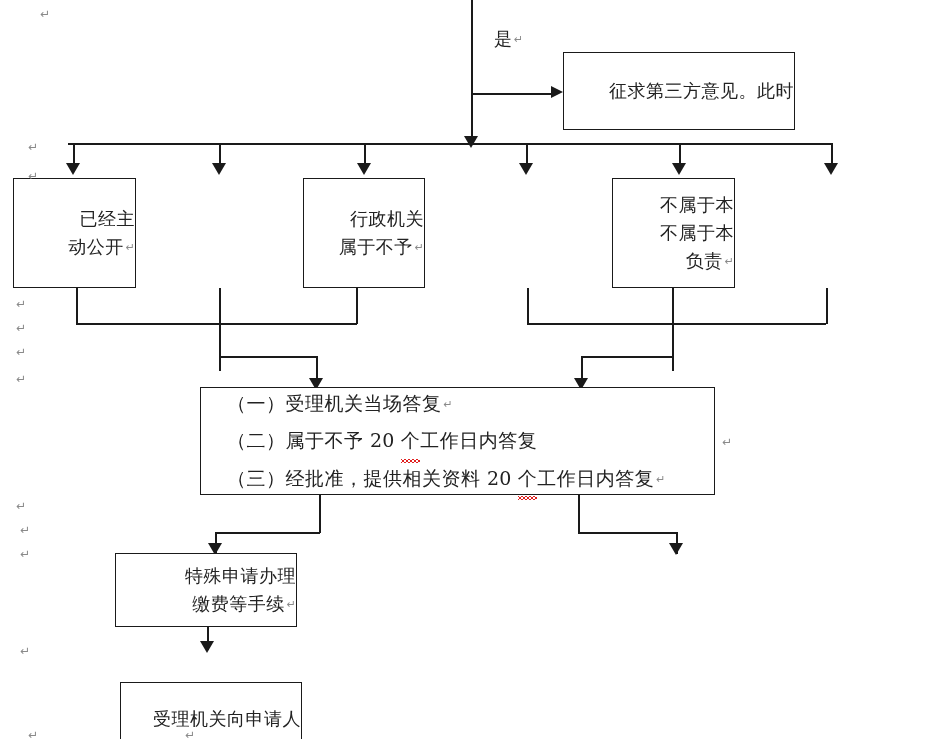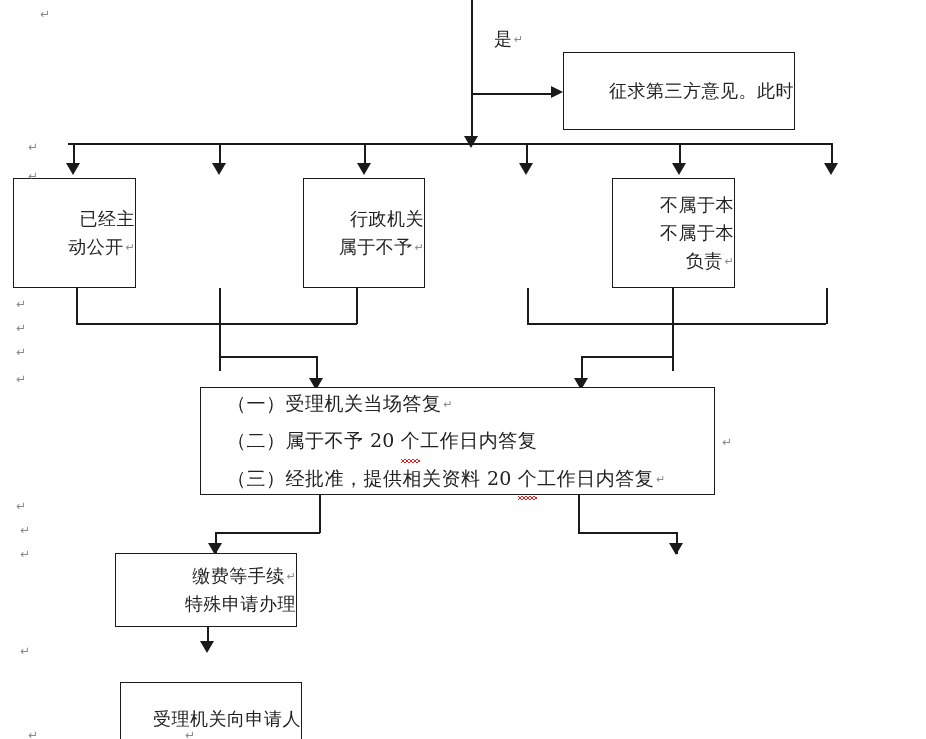--- a/index.html
+++ b/index.html
@@ -223,22 +223,22 @@
   <div class="ln-h" style="left:215px; top:532px; width:105px;"></div>
   <div class="ln-v" style="left:215px; top:532px; height:22px;"></div>
   <div class="arrow-d" style="left:208px; top:543px;"></div>
 
   <div class="ln-v" style="left:578px; top:495px; height:38px;"></div>
   <div class="ln-h" style="left:578px; top:532px; width:99px;"></div>
   <div class="ln-v" style="left:676px; top:532px; height:22px;"></div>
   <div class="arrow-d" style="left:669px; top:543px;"></div>
 
   <div class="box box-cn" style="left:115px; top:553px; width:182px; height:74px;">
+    <span class="ln">特殊申请办理</span>
     <span class="ln"><span>缴费等手续</span><span class="inline-mark">↵</span></span>
-    <span class="ln">特殊申请办理</span>
   </div>
 
   <div class="ln-v" style="left:207px; top:627px; height:23px;"></div>
   <div class="arrow-d" style="left:200px; top:641px;"></div>
 
   <div class="box box-cn" style="left:120px; top:682px; width:182px; height:74px;">
     <span class="ln">受理机关向申请人</span>
   </div>
 
 

